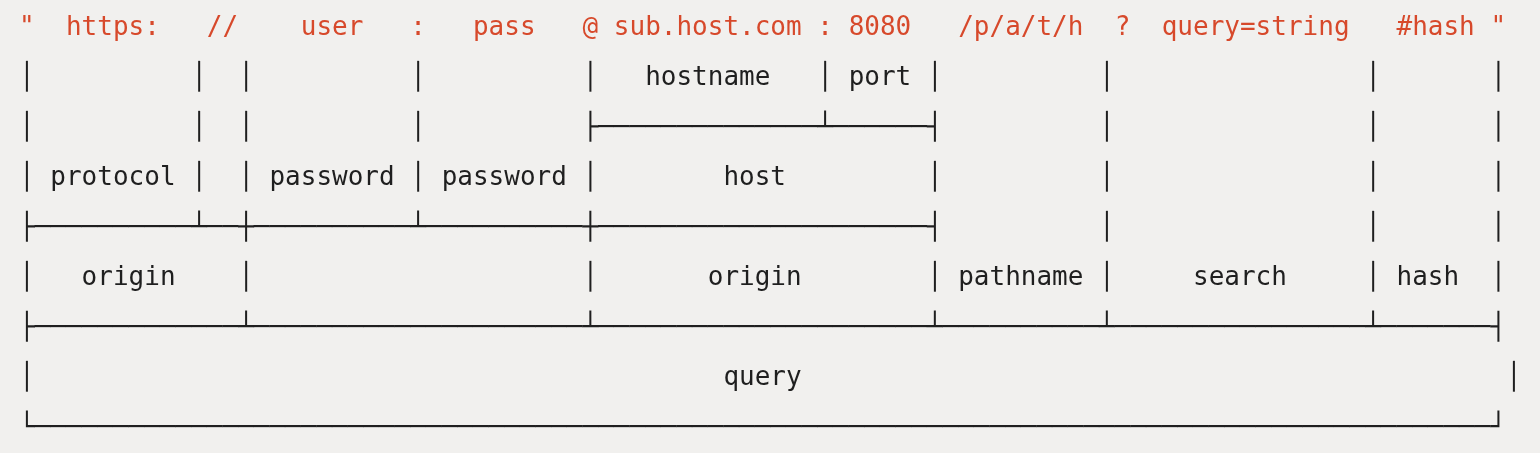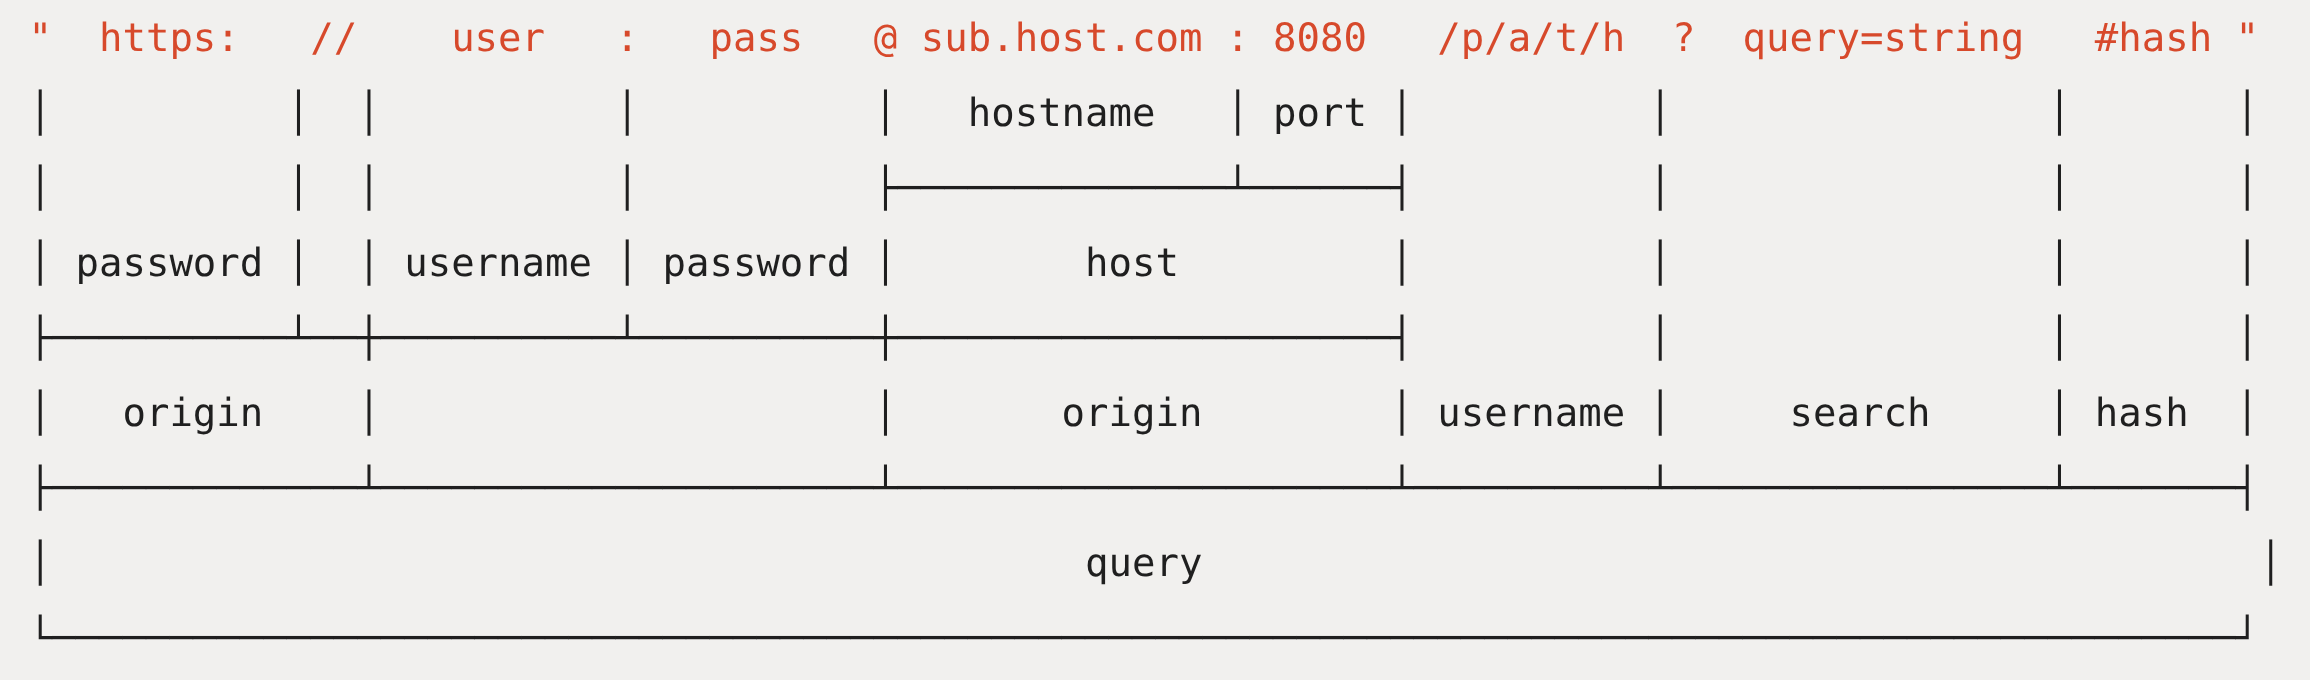--- a/index.html
+++ b/index.html
@@ -28,19 +28,19 @@
     color: var(--url-text, #d7492b);
   }
 </style>
 </head>
 <body>
 
 <div class="code-block">
   <pre class="line url-line">"  https:   //    user   :   pass   @ sub.host.com : 8080   /p/a/t/h  ?  query=string   #hash "</pre>
   <pre class="line">│          │  │          │          │   hostname   │ port │          │                │       │</pre>
   <pre class="line">│          │  │          │          ├──────────────┴──────┤          │                │       │</pre>
-  <pre class="line">│ password │  │ username │ password │        host         │          │                │       │</pre>
+  <pre class="line">│ protocol │  │ password │ password │        host         │          │                │       │</pre>
   <pre class="line">├──────────┴──┼──────────┴──────────┼─────────────────────┤          │                │       │</pre>
-  <pre class="line">│   origin    │                     │       origin        │ username │     search     │ hash  │</pre>
+  <pre class="line">│   origin    │                     │       origin        │ pathname │     search     │ hash  │</pre>
   <pre class="line">├─────────────┴─────────────────────┴─────────────────────┴──────────┴────────────────┴───────┤</pre>
   <pre class="line">│                                            query                                             │</pre>
   <pre class="line">└─────────────────────────────────────────────────────────────────────────────────────────────┘</pre>
 </div>
 
 </body></html>

